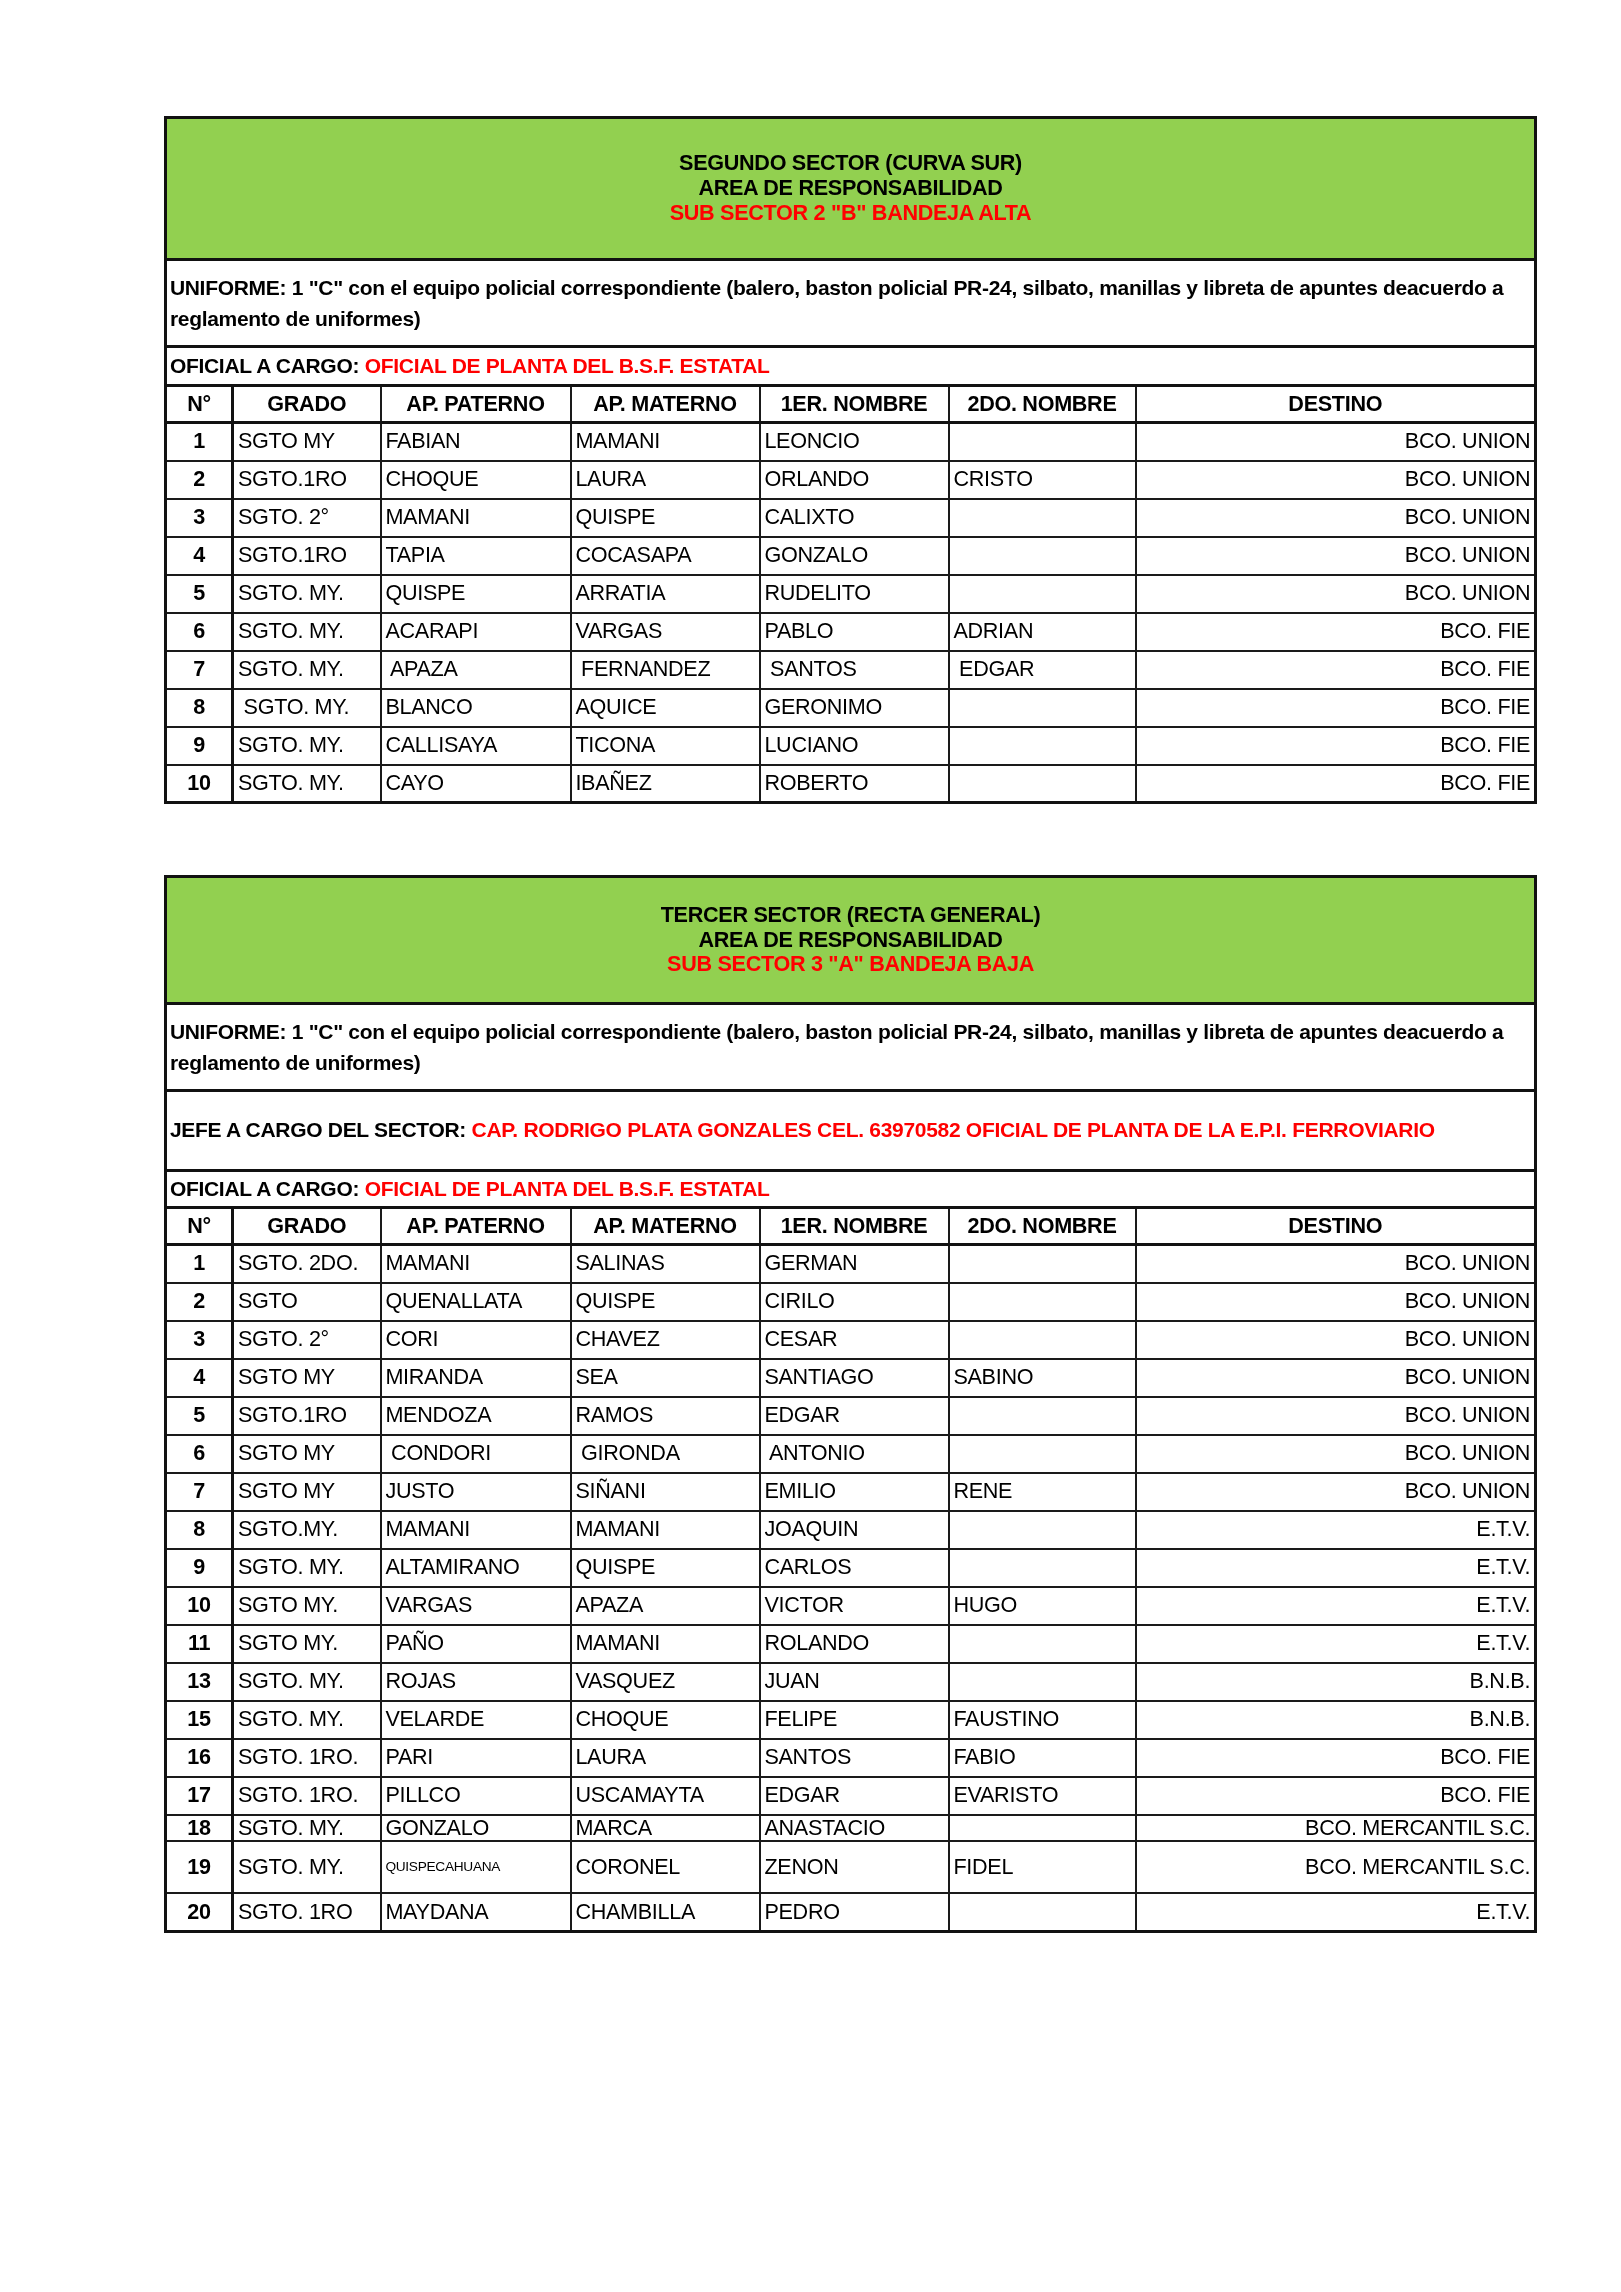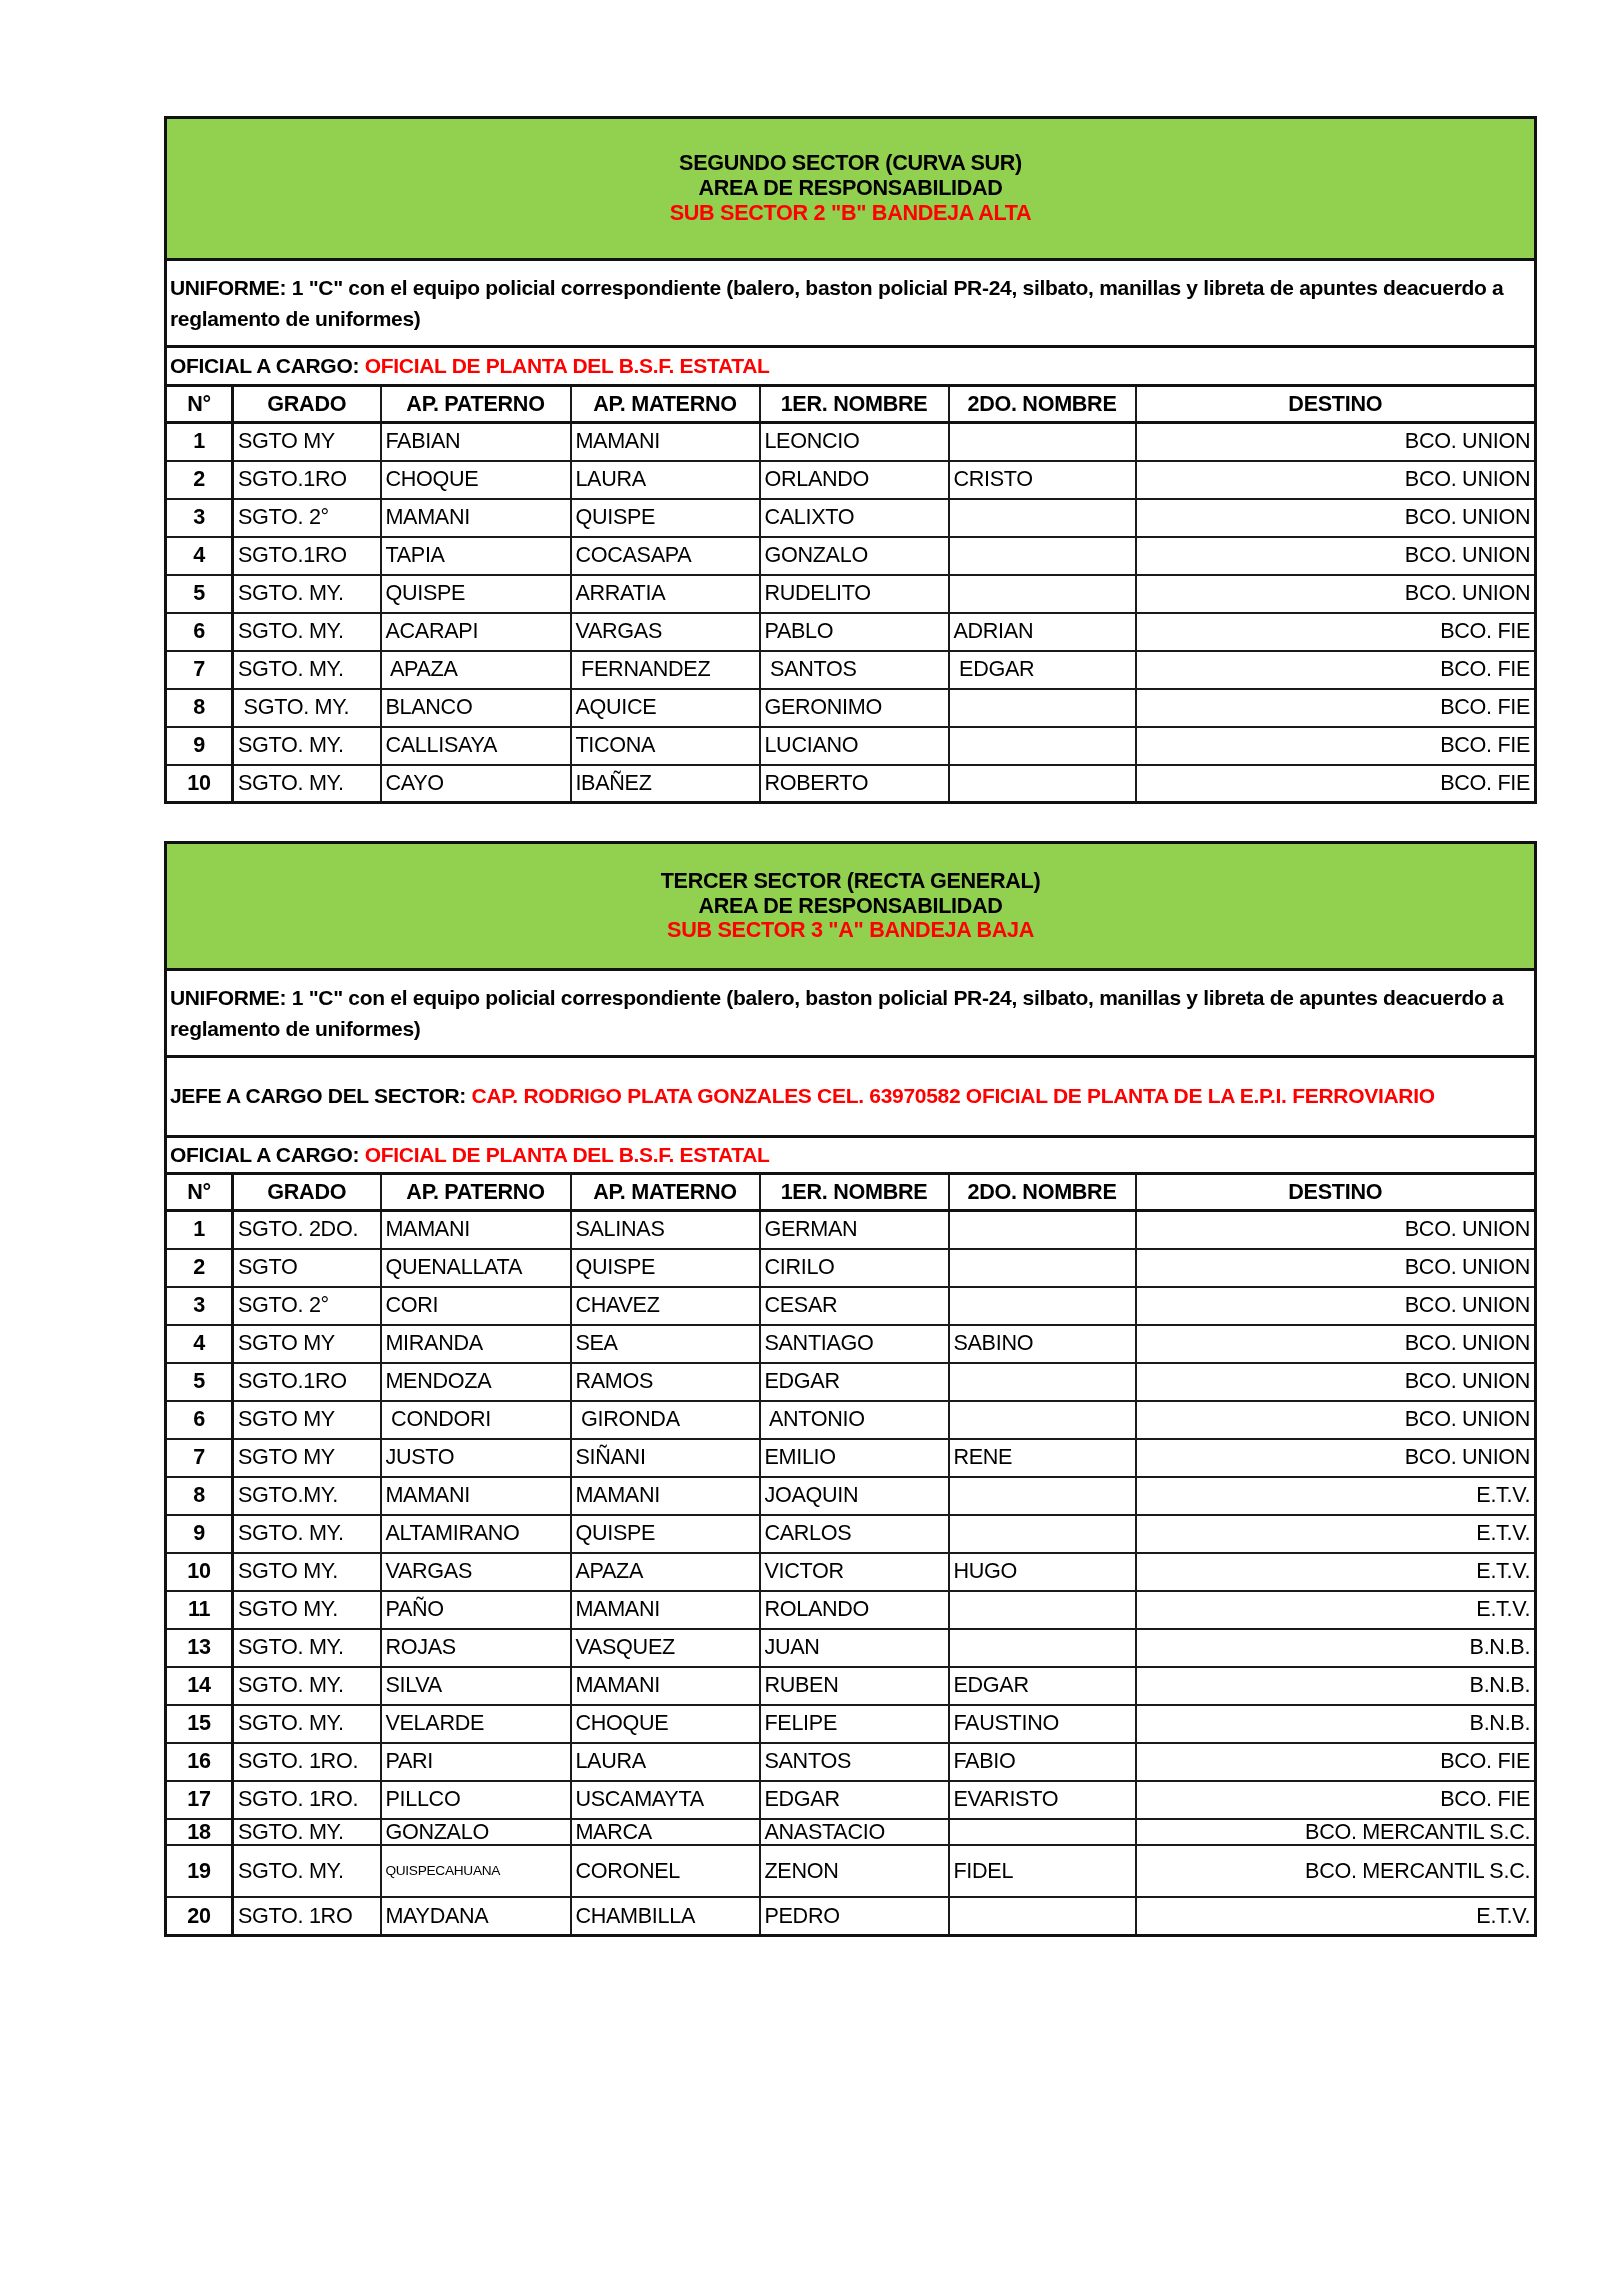--- a/index.html
+++ b/index.html
@@ -139,21 +139,21 @@
         <td style="white-space: pre;">SGTO. MY.</td>
         <td style="white-space: pre;">CAYO</td>
         <td style="white-space: pre;">IBAÑEZ</td>
         <td style="white-space: pre;">ROBERTO</td>
         <td style="white-space: pre;"></td>
         <td class="dest" style="white-space: pre;">BCO. FIE</td>
       </tr>
     </tbody>
 </table>
 
-<table class="sheet" style="top:841px;">
+<table class="sheet" style="top:875px;">
   <colgroup>
     <col style="width:67px">
       <col style="width:148px">
       <col style="width:190px">
       <col style="width:189px">
       <col style="width:189px">
       <col style="width:187px">
       <col style="width:400px">
   </colgroup>
   <tbody id="t2">
@@ -284,29 +284,20 @@
       <tr style="height: 38px;">
         <td class="num" style="white-space: pre;">13</td>
         <td style="white-space: pre;">SGTO. MY.</td>
         <td style="white-space: pre;">ROJAS</td>
         <td style="white-space: pre;">VASQUEZ</td>
         <td style="white-space: pre;">JUAN</td>
         <td style="white-space: pre;"></td>
         <td class="dest" style="white-space: pre;">B.N.B.</td>
       </tr>
       <tr style="height: 38px;">
-        <td class="num" style="white-space: pre;">14</td>
-        <td style="white-space: pre;">SGTO. MY.</td>
-        <td style="white-space: pre;">SILVA</td>
-        <td style="white-space: pre;">MAMANI</td>
-        <td style="white-space: pre;">RUBEN</td>
-        <td style="white-space: pre;">EDGAR</td>
-        <td class="dest" style="white-space: pre;">B.N.B.</td>
-      </tr>
-      <tr style="height: 38px;">
         <td class="num" style="white-space: pre;">15</td>
         <td style="white-space: pre;">SGTO. MY.</td>
         <td style="white-space: pre;">VELARDE</td>
         <td style="white-space: pre;">CHOQUE</td>
         <td style="white-space: pre;">FELIPE</td>
         <td style="white-space: pre;">FAUSTINO</td>
         <td class="dest" style="white-space: pre;">B.N.B.</td>
       </tr>
       <tr style="height: 38px;">
         <td class="num" style="white-space: pre;">16</td>

